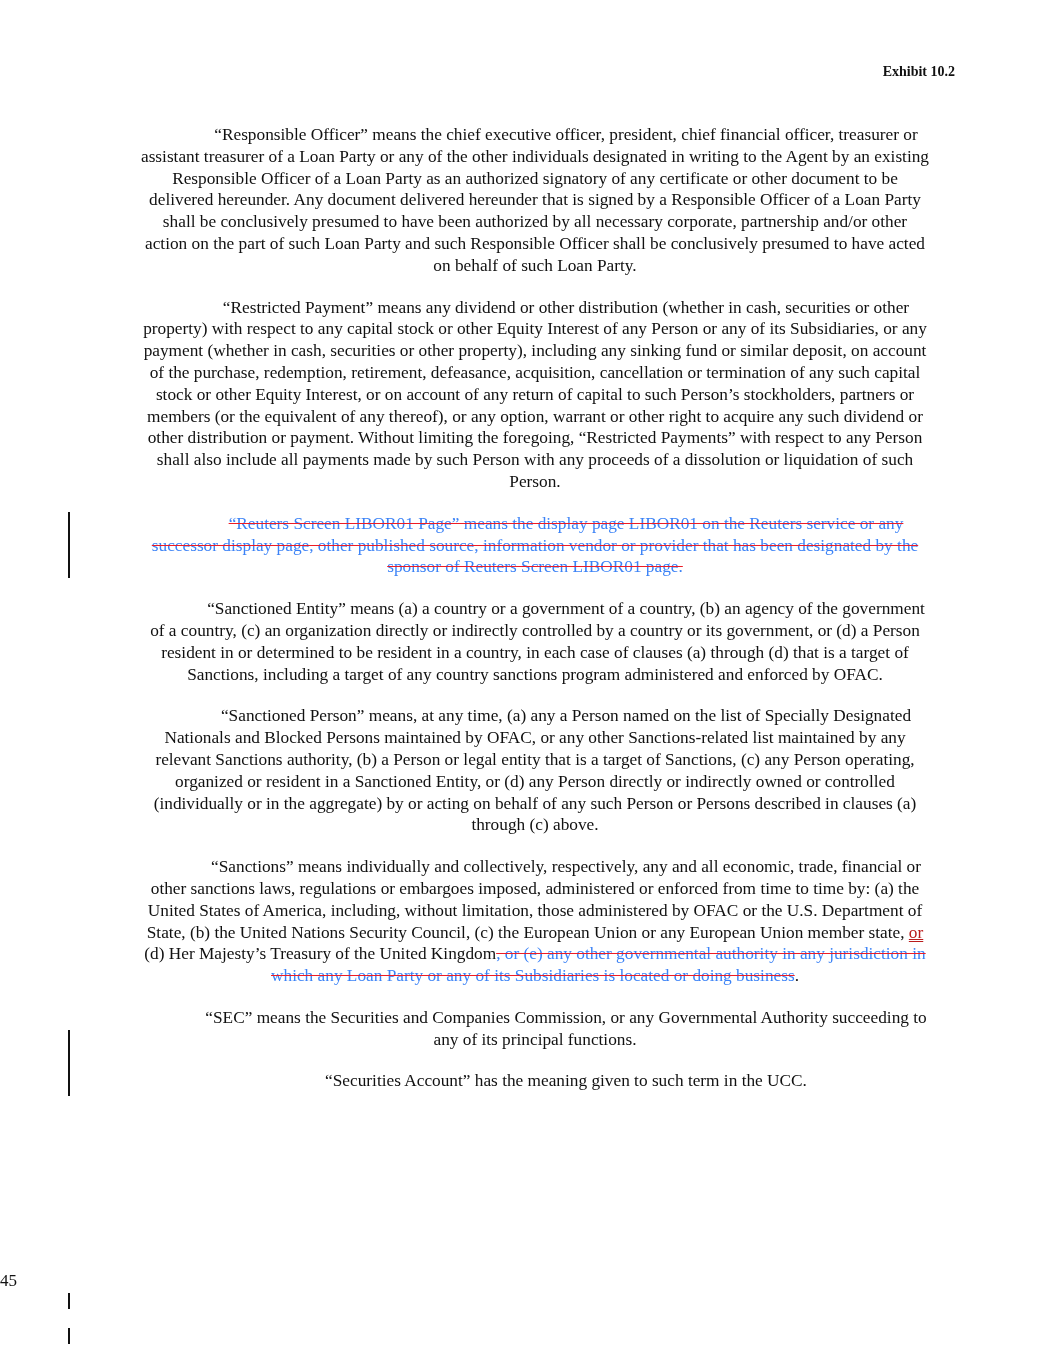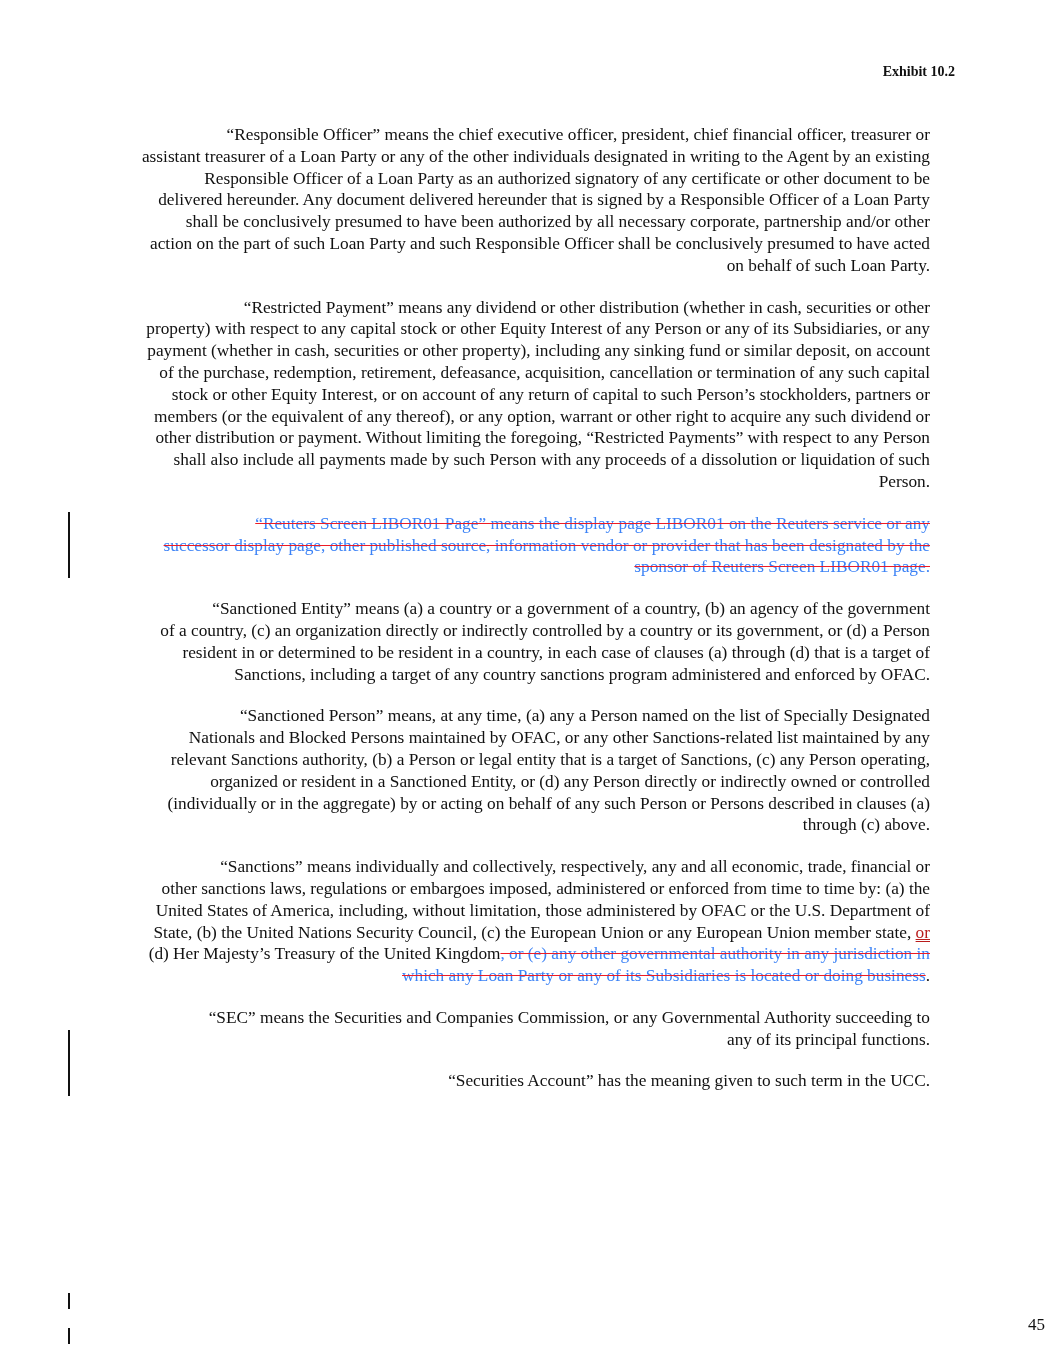--- a/index.html
+++ b/index.html
@@ -9,28 +9,27 @@
     color: #111111;
   }
   .exhibit {
     position: absolute; top: 64px; right: 100px;
     font-weight: bold; font-size: 14px;
   }
   .content {
     position: absolute; left: 124px; top: 124px; width: 806px;
     font-size: 17.3px; line-height: 21.8px;
   }
-  .para { margin: 0 0 20px 16px; text-indent: 62px; text-align: right; }
+  .para { margin: 0 0 20px 16px; text-indent: 62px; text-align: center; }
   .del { color: #3b82f6; text-decoration: line-through; text-decoration-color: #ee1c25; }
   .ins { color: #b91c1c; text-decoration: underline double; }
   .bar { position: absolute; width: 2px; background: #111; }
   .page-num {
-    position: absolute; top: 1271px; left: 0; width: 1045px; text-align: right;
+    position: absolute; top: 1271px; left: 0; width: 1045px; text-align: left;
     font-size: 17px;
-    margin-top: 44px;
   }
 </style>
 </head>
 <body>
 
 <div class="exhibit">Exhibit 10.2</div>
 
 <div class="bar" style="left:68px; top:512px; height:66px;"></div>
 <div class="bar" style="left:68px; top:1030px; height:66px;"></div>
 <div class="bar" style="left:68px; top:1293px; height:16px;"></div>

